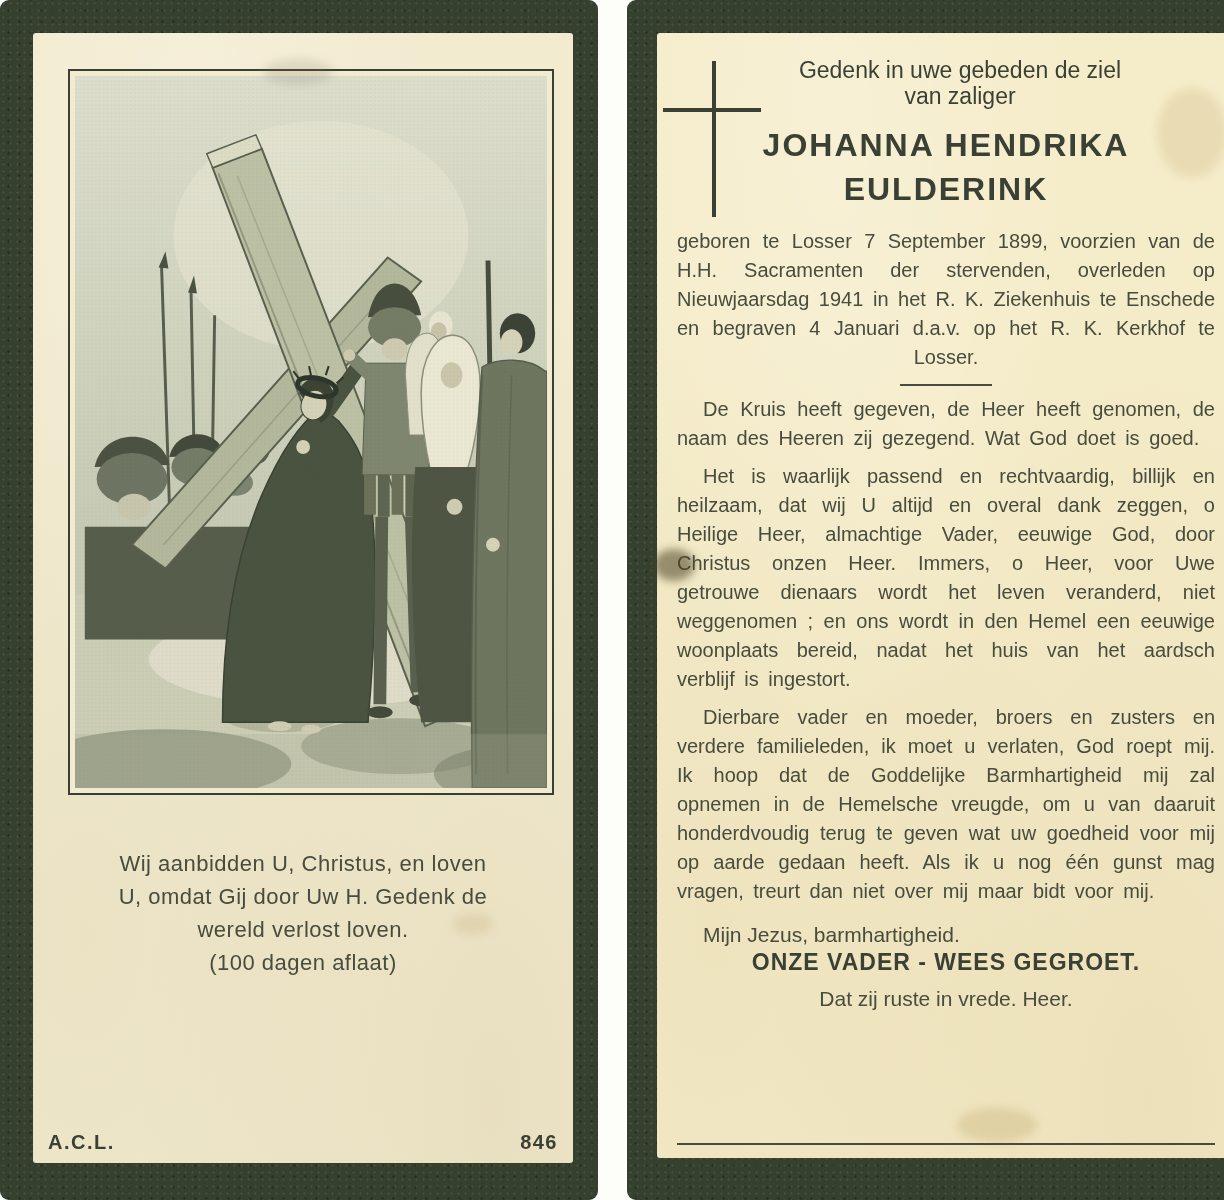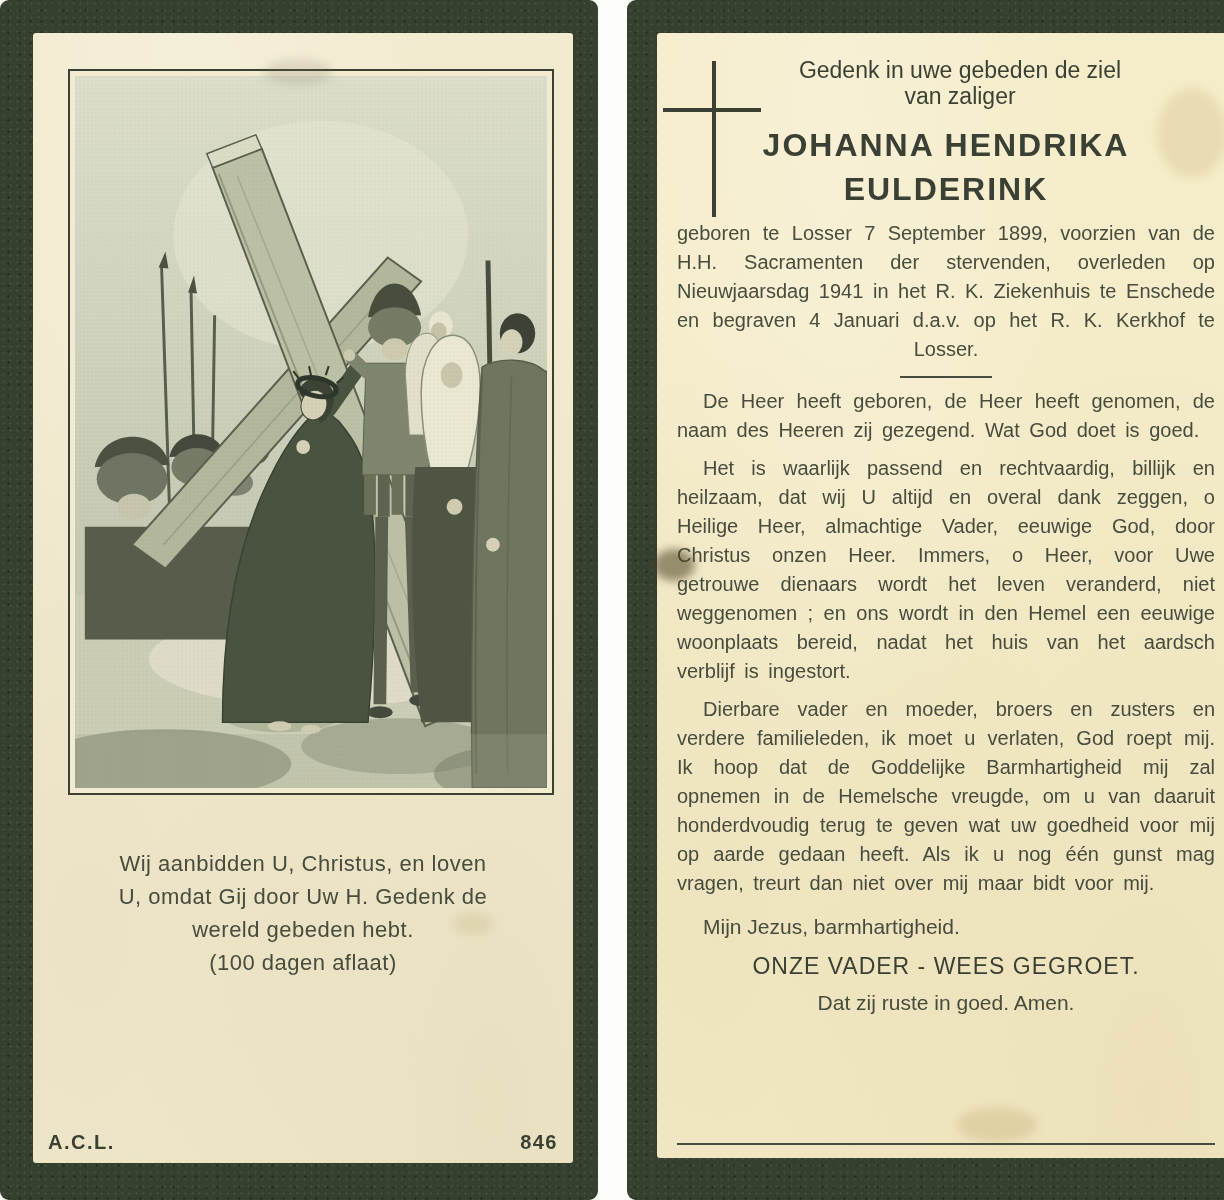--- a/index.html
+++ b/index.html
@@ -67,28 +67,28 @@
   .cross{position:absolute;top:28px;left:6px;width:104px;height:156px;}
   .cross::before{content:"";position:absolute;left:49px;top:0;width:4px;height:156px;
     background:var(--ink-dark);}
   .cross::after{content:"";position:absolute;top:47px;left:0;width:98px;height:4px;
     background:var(--ink-dark);}
 
   .intro{margin:24px 0 0 118px;width:330px;text-align:center;
     font-size:23px;line-height:26px;color:var(--ink-dark);}
   .name{margin-top:14px;text-align:center;font-weight:bold;font-size:32px;line-height:44px;
     letter-spacing:2px;color:var(--ink-dark);}
-  .bio{margin-top:8px;text-align:justify;text-align-last:center;
+  .bio{margin-top:16px;text-align:justify;text-align-last:center;
     font-size:20px;line-height:29px;word-spacing:4px;}
   .small-rule{width:92px;border-top:2px solid var(--ink);margin:12px auto 6px;}
   .para{margin-top:9px;text-indent:26px;text-align:justify;
     font-size:20px;line-height:29px;word-spacing:4px;}
   .invocation{margin-top:14px;text-indent:26px;font-size:21px;line-height:29px;}
-  .prayers{margin-top:12px;text-align:center;font-size:23px;letter-spacing:1px;
-    color:var(--ink-dark);}
+  .prayers{text-align:center;font-size:23px;letter-spacing:1px;
+    color:var(--ink-dark);font-weight:bold;}
   .closing{margin-top:11px;text-align:center;font-size:21px;}
   .bottom{position:absolute;left:20px;right:20px;bottom:6px;}
   .big-rule{border-top:2px solid var(--ink);margin-bottom:7px;}
   .printer{text-align:center;font-size:22px;line-height:24px;color:var(--ink-dark);}
 </style>
 </head>
 <body>
 
 <div class="scan">
 
@@ -200,21 +200,21 @@
           <circle cx="425" cy="470" r="7" fill="#d5d2b8"></circle>
 
           <rect width="480" height="714" fill="url(#ht)" opacity="0.09"></rect>
           <rect y="660" width="480" height="54" fill="#a9ab92" opacity="0.25"></rect>
         </svg>
       </figure>
 
       <div class="front-prayer">
         <div class="prayer-line">Wij aanbidden U, Christus, en loven</div>
         <div class="prayer-line">U, omdat Gij door Uw H. Gedenk de</div>
-        <div class="prayer-line">wereld gebeden hebt.</div>
+        <div class="prayer-line">wereld verlost loven.</div>
         <div class="prayer-line">(100 dagen aflaat)</div>
       </div>
 
       <div class="front-footer">
         <span>A.C.L.</span>
         <span>846</span>
       </div>
     </div>
   </section>
 
@@ -228,27 +228,27 @@
       <span class="cross"></span>
 
       <header class="intro">Gedenk in uwe gebeden de ziel van zaliger</header>
 
       <h1 class="name">JOHANNA HENDRIKA EULDERINK</h1>
 
       <p class="bio">geboren te Losser 7 September 1899, voorzien van de H.H. Sacramenten der stervenden, overleden op Nieuwjaarsdag 1941 in het R. K. Ziekenhuis te Enschede en begraven 4 Januari d.a.v. op het R. K. Kerkhof te Losser.</p>
 
       <div class="small-rule"></div>
 
-      <p class="para">De Heer heeft geboren, de Heer heeft genomen, de naam des Heeren zij gezegend. Wat God doet is goed.</p>
+      <p class="para">De Kruis heeft gegeven, de Heer heeft genomen, de naam des Heeren zij gezegend. Wat God doet is goed.</p>
       <p class="para">Het is waarlijk passend en rechtvaardig, billijk en heilzaam, dat wij U altijd en overal dank zeggen, o Heilige Heer, almachtige Vader, eeuwige God, door Christus onzen Heer. Immers, o Heer, voor Uwe getrouwe dienaars wordt het leven veranderd, niet weggenomen ; en ons wordt in den Hemel een eeuwige woonplaats bereid, nadat het huis van het aardsch verblijf is ingestort.</p>
       <p class="para">Dierbare vader en moeder, broers en zusters en verdere familieleden, ik moet u verlaten, God roept mij. Ik hoop dat de Goddelijke Barmhartigheid mij zal opnemen in de Hemelsche vreugde, om u van daaruit honderdvoudig terug te geven wat uw goedheid voor mij op aarde gedaan heeft. Als ik u nog één gunst mag vragen, treurt dan niet over mij maar bidt voor mij.</p>
 
       <p class="invocation">Mijn Jezus, barmhartigheid.</p>
       <p class="prayers">ONZE VADER - WEES GEGROET.</p>
-      <p class="closing">Dat zij ruste in goed. Amen.</p>
+      <p class="closing">Dat zij ruste in vrede. Heer.</p>
 
       <div class="bottom">
         <div class="big-rule"></div>
       </div>
     </div>
   </section>
 
 </div>
 
 </body></html>

